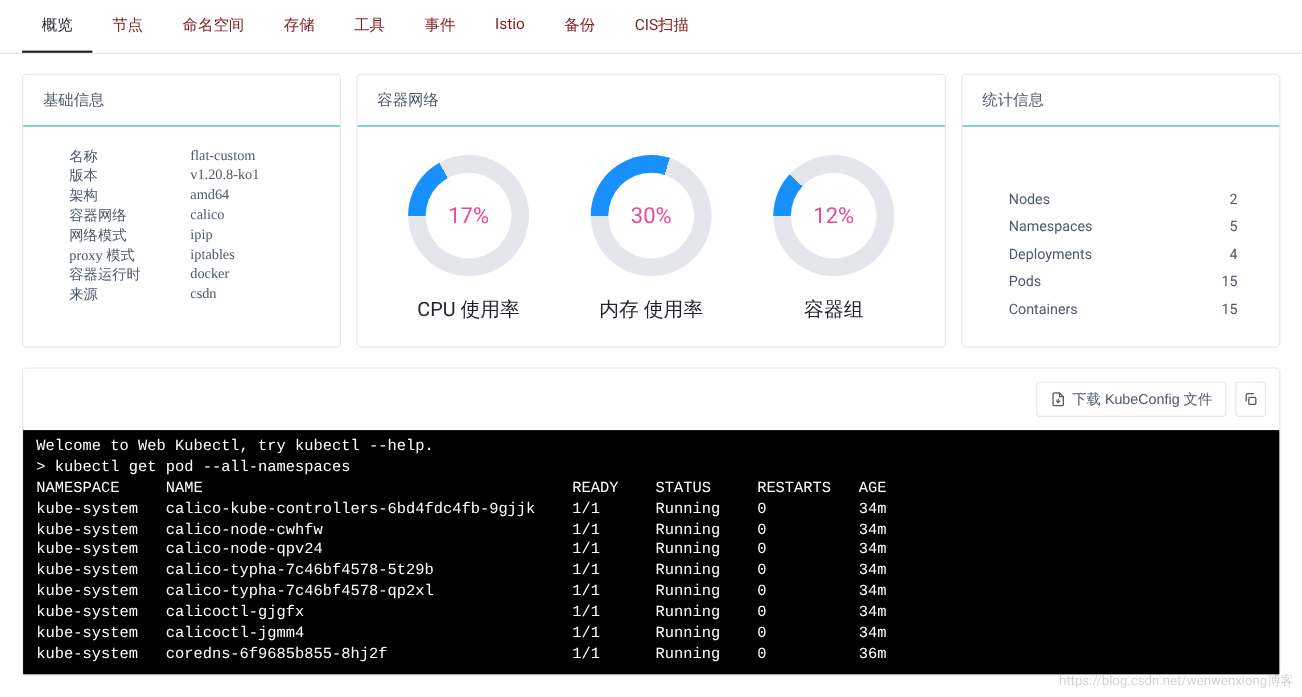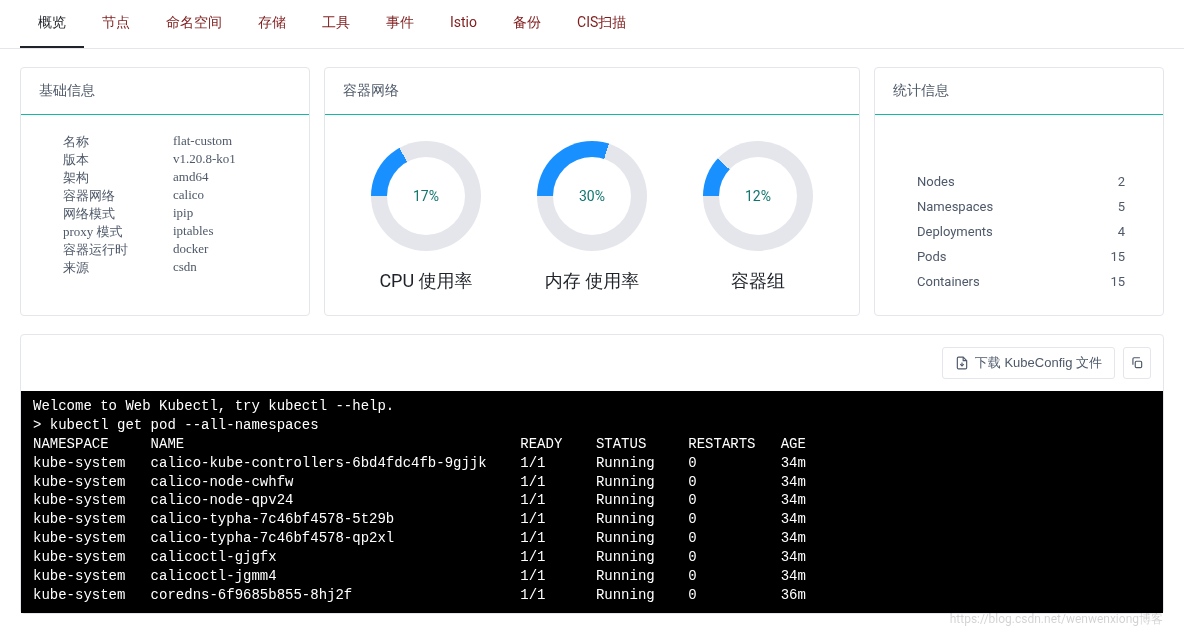--- a/index.html
+++ b/index.html
@@ -63,21 +63,21 @@
       width: 110px;
       height: 110px;
       border-radius: 50%;
       display: flex;
       align-items: center;
       justify-content: center;
     }
     .gauge-inner {
       width: 78px; height: 78px; border-radius: 50%; background: #fff;
       display: flex; align-items: center; justify-content: center;
-      color: #0f766e; font-size: 14px;
+      color: #ec4899; font-size: 20px;
     }
     .gauge-label { font-size: 18px; color: #1f2329; }
     .stat-list { display: flex; flex-direction: column; gap: 10px; padding-left: 24px; margin-top: 41px; }
     .stat-row { display: flex; justify-content: space-between; padding-right: 20px; }
     .stat-key { color: #4e5969; font-size: 13px; }
     .stat-val { color: #4e5969; font-size: 13px; }
     .terminal-wrap {
       border: 1px solid #e5e6eb;
       border-radius: 4px;
     }
@@ -99,21 +99,21 @@
       color: #fff;
       font-family: "Consolas","Menlo","Courier New",monospace;
       font-size: 14px;
       line-height: 1.35;
       padding: 6px 12px 8px;
       white-space: pre;
       overflow: hidden;
     }
     .watermark {
       position: fixed;
-      bottom: 6px; right: 21px;
+      bottom: 6px; right: 8px;
       font-size: 12px;
       color: rgba(0,0,0,0.18);
       pointer-events: none;
     }
     svg.icon { width: 14px; height: 14px; }
   </style>
 </head>
 <body>
 
 <div class="tabs" id="tabs">

